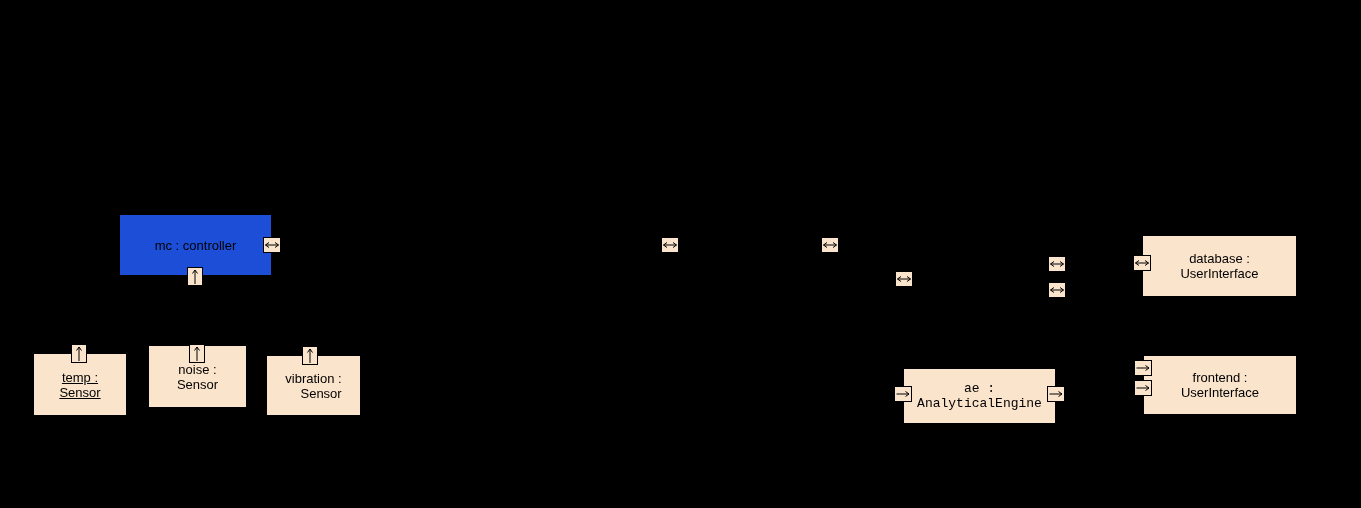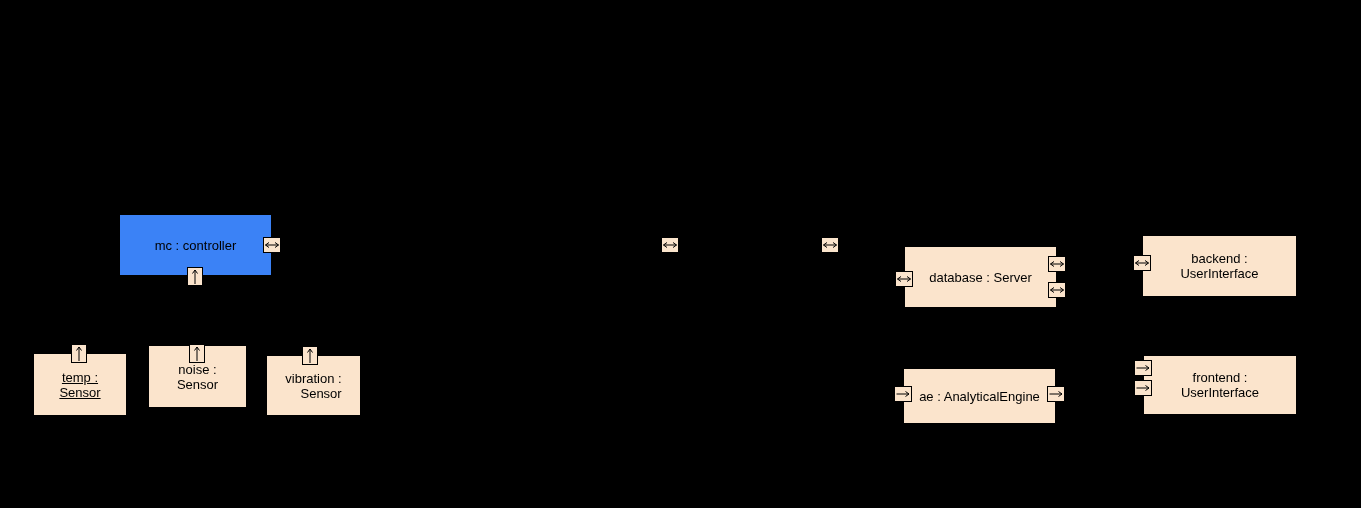--- a/index.html
+++ b/index.html
@@ -38,21 +38,21 @@
   }
   .port svg {
     display: block;
   }
 </style>
 </head>
 <body>
 
 <div id="canvas" style="background: rgb(0, 0, 0); width: 1361px; height: 508px;">
 
-<div class="component" style="left: 119px; top: 214px; width: 153px; height: 62px; background: #3b82f6; border-color: rgb(0, 0, 0);">
+<div class="component" style="left: 119px; top: 214px; width: 153px; height: 62px; background: #1d4ed8; border-color: rgb(0, 0, 0);">
       <div class="label" style="color: rgb(0, 0, 0);">mc : controller</div>
     </div>
     <div class="port" style="background: rgb(251, 228, 204); border-color: rgb(0, 0, 0); left: 263px; top: 237px; width: 18px; height: 16px;">
       <svg width="16" height="14" viewBox="0 0 16 14" fill="none">
         <line x1="1.5" y1="7" x2="14.5" y2="7" stroke="#000000"></line>
         <path d="M5 4.5 L1.5 7 L5 9.5" stroke="#000000" fill="none"></path>
         <path d="M11 4.5 L14.5 7 L11 9.5" stroke="#000000" fill="none"></path>
       </svg>
     </div>
     <div class="port" style="background: rgb(251, 228, 204); border-color: rgb(0, 0, 0); left: 187px; top: 266.5px; width: 16px; height: 19px;">
@@ -98,23 +98,20 @@
         <path d="M11 4.5 L14.5 7 L11 9.5" stroke="#000000" fill="none"></path>
       </svg>
     </div>
     <div class="port" style="background: rgb(251, 228, 204); border-color: rgb(0, 0, 0); left: 821px; top: 237px; width: 18px; height: 16px;">
       <svg width="16" height="14" viewBox="0 0 16 14" fill="none">
         <line x1="1.5" y1="7" x2="14.5" y2="7" stroke="#000000"></line>
         <path d="M5 4.5 L1.5 7 L5 9.5" stroke="#000000" fill="none"></path>
         <path d="M11 4.5 L14.5 7 L11 9.5" stroke="#000000" fill="none"></path>
       </svg>
     </div>
-    <div class="component" style="left: 904px; top: 246px; width: 153px; height: 62px; background: rgb(251, 228, 204); border-color: rgb(0, 0, 0);">
-      <div class="label" style="color: rgb(0, 0, 0);">database : Server</div>
-    </div>
     <div class="port" style="background: rgb(251, 228, 204); border-color: rgb(0, 0, 0); left: 895px; top: 271px; width: 18px; height: 16px;">
       <svg width="16" height="14" viewBox="0 0 16 14" fill="none">
         <line x1="1.5" y1="7" x2="14.5" y2="7" stroke="#000000"></line>
         <path d="M5 4.5 L1.5 7 L5 9.5" stroke="#000000" fill="none"></path>
         <path d="M11 4.5 L14.5 7 L11 9.5" stroke="#000000" fill="none"></path>
       </svg>
     </div>
     <div class="port" style="background: rgb(251, 228, 204); border-color: rgb(0, 0, 0); left: 1048px; top: 256px; width: 18px; height: 16px;">
       <svg width="16" height="14" viewBox="0 0 16 14" fill="none">
         <line x1="1.5" y1="7" x2="14.5" y2="7" stroke="#000000"></line>
@@ -123,31 +120,31 @@
       </svg>
     </div>
     <div class="port" style="background: rgb(251, 228, 204); border-color: rgb(0, 0, 0); left: 1048px; top: 282px; width: 18px; height: 16px;">
       <svg width="16" height="14" viewBox="0 0 16 14" fill="none">
         <line x1="1.5" y1="7" x2="14.5" y2="7" stroke="#000000"></line>
         <path d="M5 4.5 L1.5 7 L5 9.5" stroke="#000000" fill="none"></path>
         <path d="M11 4.5 L14.5 7 L11 9.5" stroke="#000000" fill="none"></path>
       </svg>
     </div>
     <div class="component" style="left: 1142px; top: 235px; width: 155px; height: 62px; background: rgb(251, 228, 204); border-color: rgb(0, 0, 0);">
-      <div class="label" style="color: rgb(0, 0, 0);">backend :
+      <div class="label" style="color: rgb(0, 0, 0);">database :
 UserInterface</div>
     </div>
     <div class="port" style="background: rgb(251, 228, 204); border-color: rgb(0, 0, 0); left: 1133px; top: 255px; width: 18px; height: 16px;">
       <svg width="16" height="14" viewBox="0 0 16 14" fill="none">
         <line x1="1.5" y1="7" x2="14.5" y2="7" stroke="#000000"></line>
         <path d="M5 4.5 L1.5 7 L5 9.5" stroke="#000000" fill="none"></path>
         <path d="M11 4.5 L14.5 7 L11 9.5" stroke="#000000" fill="none"></path>
       </svg>
     </div>
-    <div class="component" style="left: 903px; top: 368px; width: 153px; height: 56px; background: rgb(251, 228, 204); border-color: rgb(0, 0, 0);">
+    <div class="component" style="left: 903px; top: 368px; width: 153px; height: 56px; background: rgb(251, 228, 204); border-color: rgb(0, 0, 0); font-family: Liberation Mono, monospace;">
       <div class="label" style="color: rgb(0, 0, 0);">ae : AnalyticalEngine</div>
     </div>
     <div class="port" style="background: rgb(251, 228, 204); border-color: rgb(0, 0, 0); left: 894px; top: 386px; width: 18px; height: 16px;">
       <svg width="16" height="14" viewBox="0 0 16 14" fill="none">
         <line x1="1.5" y1="7" x2="14" y2="7" stroke="#000000"></line>
         <path d="M10.5 4.5 L14 7 L10.5 9.5" stroke="#000000" fill="none"></path>
       </svg>
     </div>
     <div class="port" style="background: rgb(251, 228, 204); border-color: rgb(0, 0, 0); left: 1047px; top: 386px; width: 18px; height: 16px;">
       <svg width="16" height="14" viewBox="0 0 16 14" fill="none">

